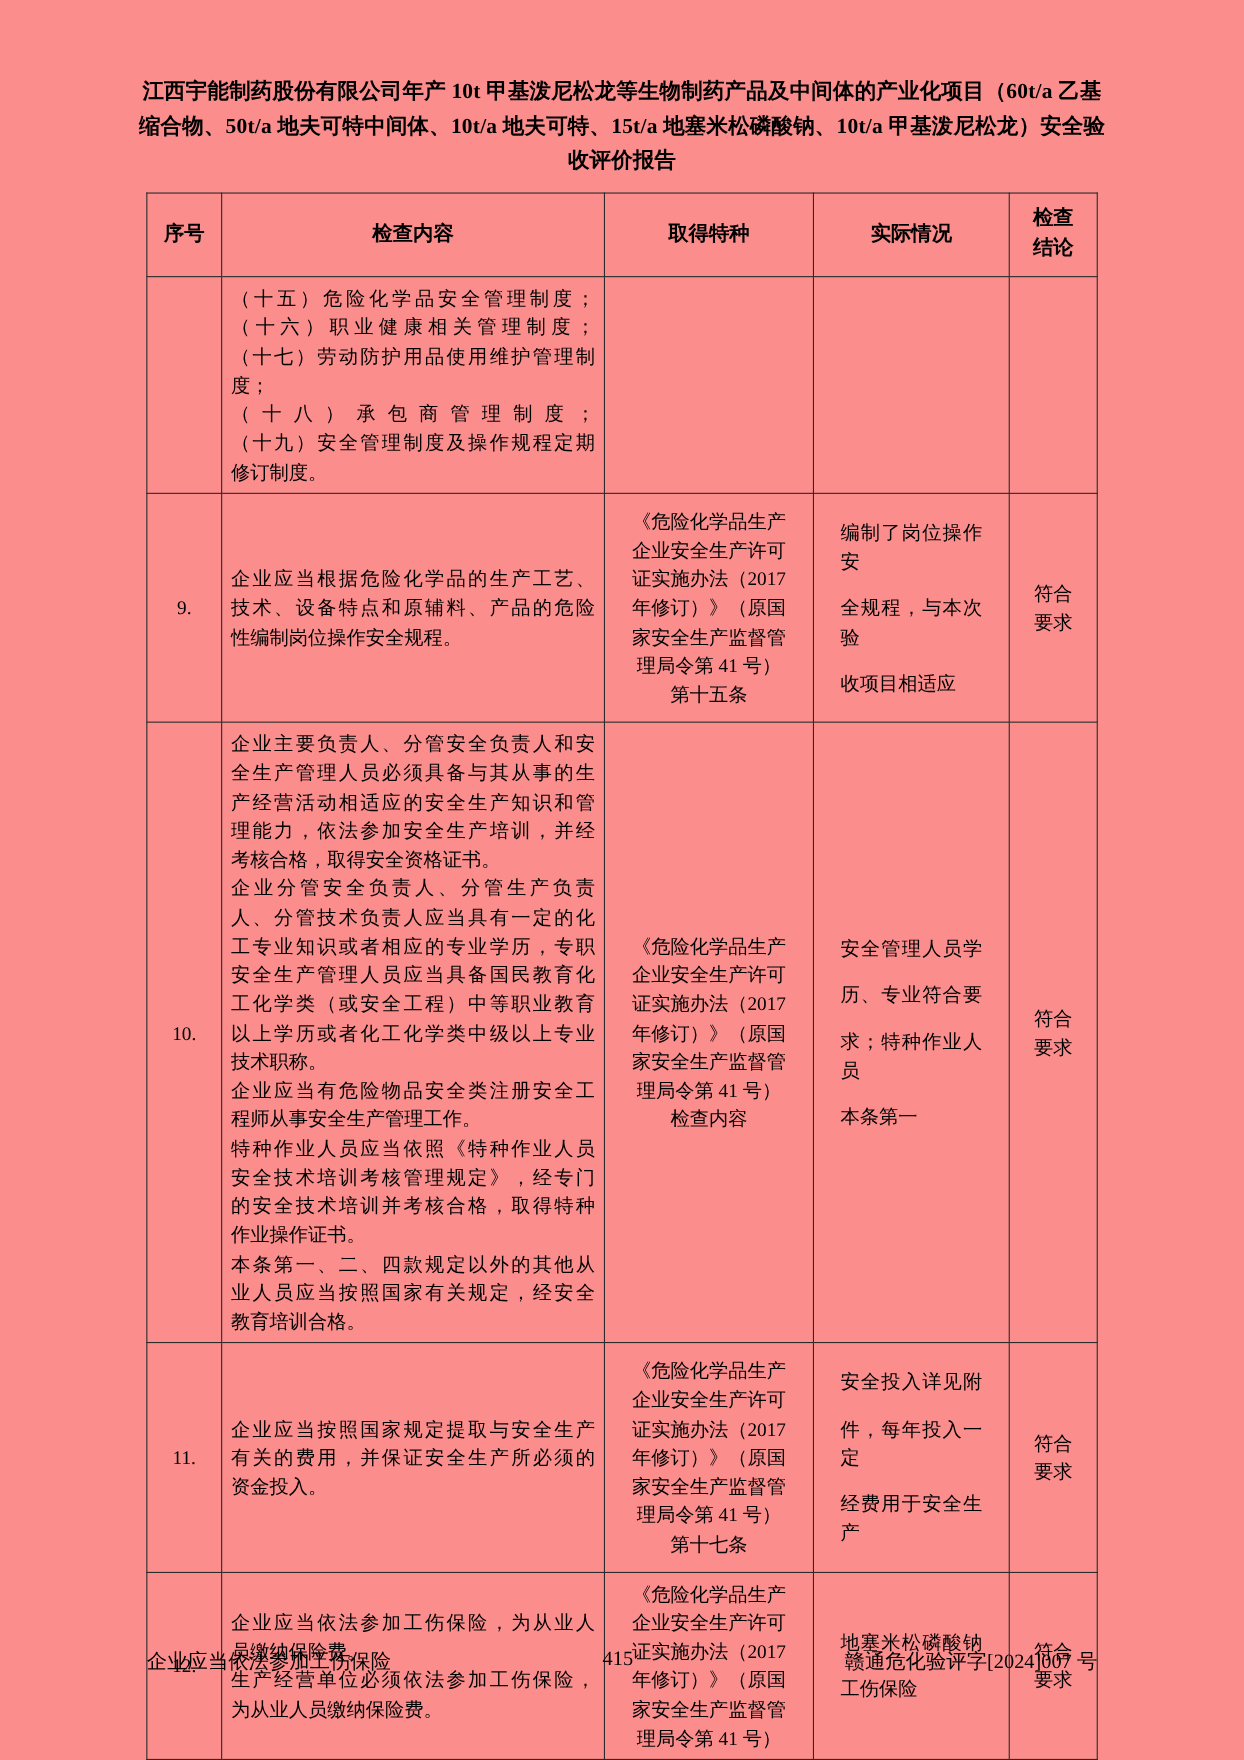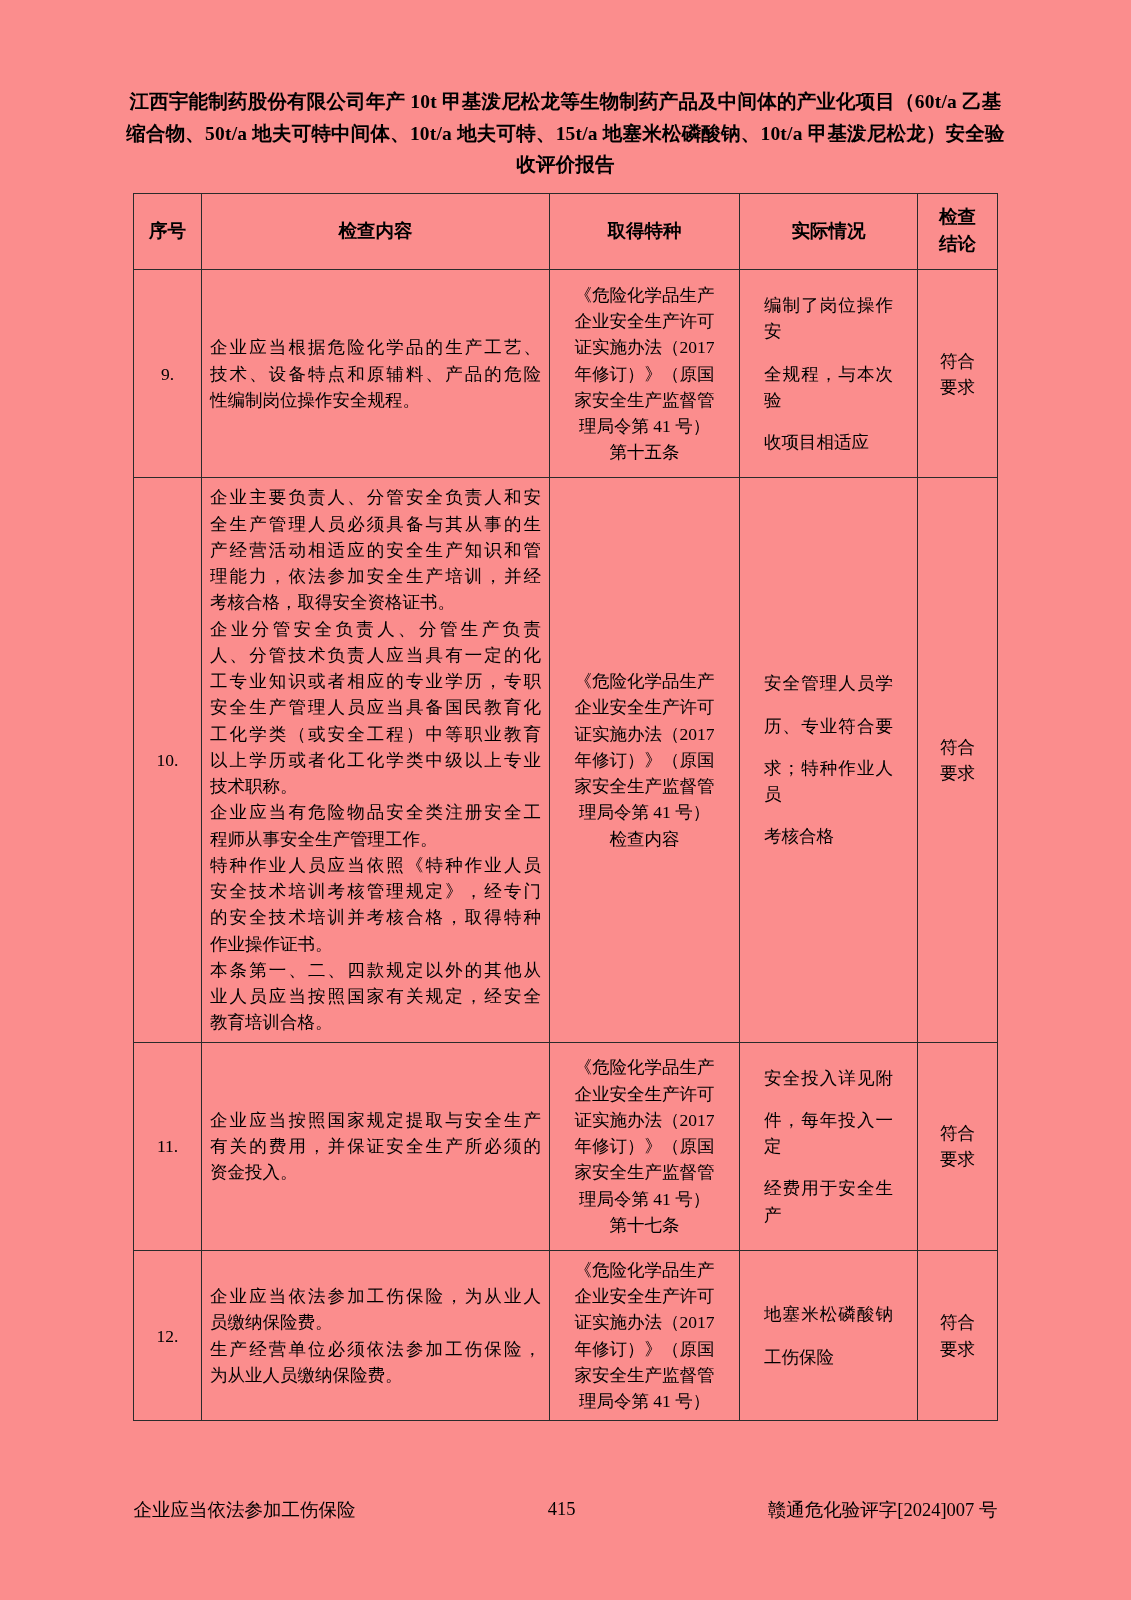--- a/index.html
+++ b/index.html
@@ -17,21 +17,21 @@
   .page {
     position: relative;
     width: 1131px;
     height: 1600px;
     box-sizing: border-box;
     padding: 0;
   }
   .doc-title {
     width: 880px;
     margin: 0 auto;
-    padding-top: 86px;
+    padding-top: 68px;
     text-align: center;
     font-size: 19.5px;
     font-weight: bold;
     line-height: 1.62;
     letter-spacing: 0.2px;
   }
   table.check-table {
     border-collapse: collapse;
     width: 864px;
     margin: 12px auto 0 auto;
@@ -138,20 +138,35 @@
         <th>取得特种</th>
         <th>实际情况</th>
         <th>
           <div>检查</div>
           <div>结论</div>
         </th>
       </tr>
     </thead>
     <tbody>
 
+      <tr>
+        <td class="seq"></td>
+        <td class="content">
+          <p class="spaced">（十五）危险化学品安全管理制度；</p>
+          <p class="spaced">（十六）职业健康相关管理制度；</p>
+          <p class="spaced">（十七）劳动防护用品使用维护管理制</p>
+          <p>度；</p>
+          <p class="spaced">（十八）承包商管理制度；</p>
+          <p class="spaced">（十九）安全管理制度及操作规程定期</p>
+          <p>修订制度。</p>
+        </td>
+        <td class="basis"></td>
+        <td class="actual"></td>
+        <td class="concl"></td>
+      </tr>
 
       <tr>
         <td class="seq">9.</td>
         <td class="content">
           <p class="spaced">企业应当根据危险化学品的生产工艺、</p>
           <p class="spaced">技术、设备特点和原辅料、产品的危险</p>
           <p>性编制岗位操作安全规程。</p>
         </td>
         <td class="basis">
           <p>《危险化学品生产</p>
@@ -204,21 +219,21 @@
           <p>证实施办法（2017</p>
           <p>年修订）》（原国</p>
           <p>家安全生产监督管</p>
           <p>理局令第 41 号）</p>
           <p style="text-align-last:center">检查内容</p>
         </td>
         <td class="actual">
           <p class="spaced">安全管理人员学</p>
           <p class="spaced">历、专业符合要</p>
           <p class="spaced">求；特种作业人员</p>
-          <p>考核合格</p>
+          <p>本条第一</p>
         </td>
         <td class="concl">
           <p>符合</p>
           <p>要求</p>
         </td>
       </tr>
 
       <tr>
         <td class="seq">11.</td>
         <td class="content">

